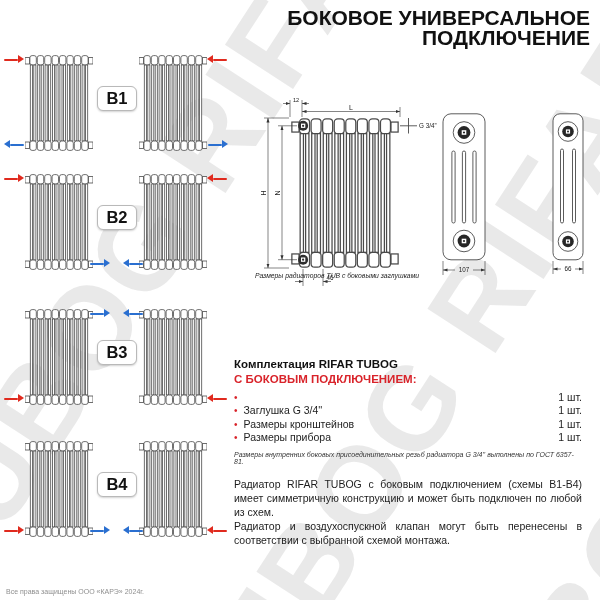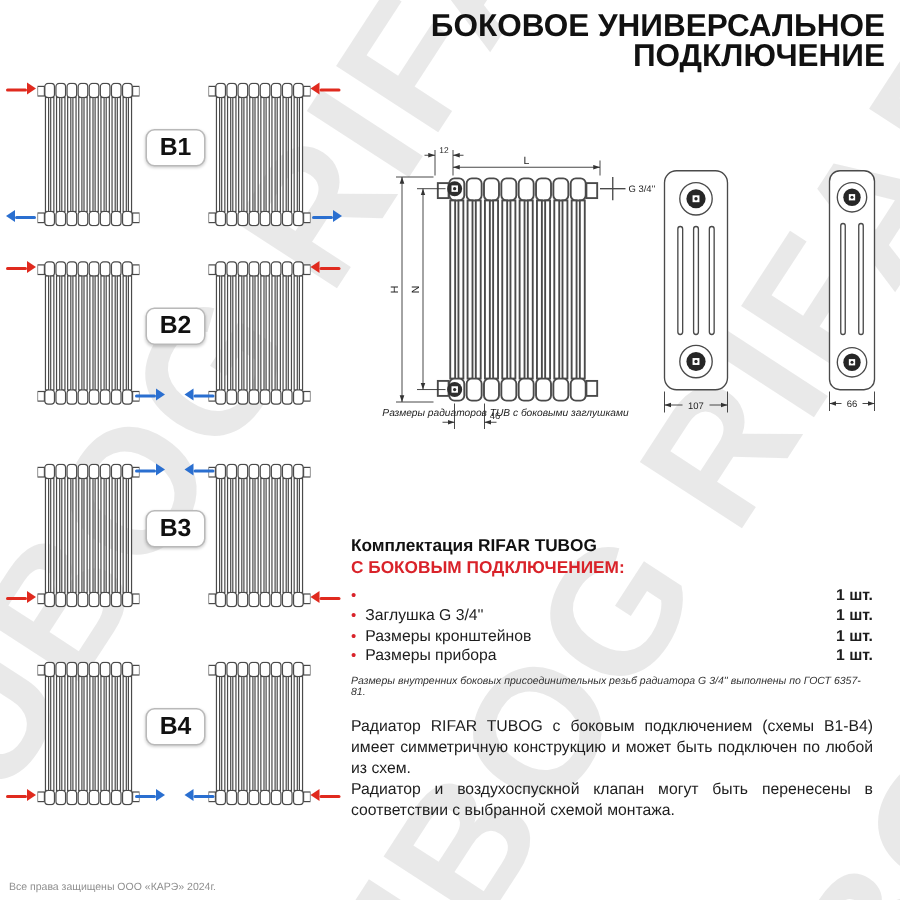--- a/index.html
+++ b/index.html
@@ -44,21 +44,21 @@
            font-style:italic;font-size:6.8px;color:#222;}
   
   .textcol{position:absolute;left:234px;top:358px;width:348px;z-index:1;}
   .pkg-heading{font-size:11.5px;font-weight:bold;color:#111;}
   .pkg-subheading{font-size:11.5px;font-weight:bold;color:#d9232a;margin-top:3px;}
   .pkg-list{margin-top:6px;}
   .pkg-row{display:flex;justify-content:space-between;align-items:baseline;
            font-size:10.5px;line-height:13.4px;color:#1d1d1d;}
   .bullet{color:#d9232a;margin-right:6px;font-size:10px;}
   .pkg-name{flex:1;display:flex;align-items:baseline;}
-  .pkg-qty{margin-left:0;white-space:nowrap;font-weight:bold;}
+  .pkg-qty{margin-left:0;white-space:nowrap;}
   .pkg-note{margin-top:6px;font-size:7px;font-style:italic;color:#333;}
   .desc{margin-top:12px;font-size:10.5px;line-height:14px;text-align:justify;color:#1d1d1d;}
   .desc .bold{font-weight:bold;}
   
   .copyright{position:absolute;left:6px;top:588px;z-index:1;font-size:7px;color:#8f8f8f;}
 </style>
 </head>
 <body>
 
 <div class="page">

